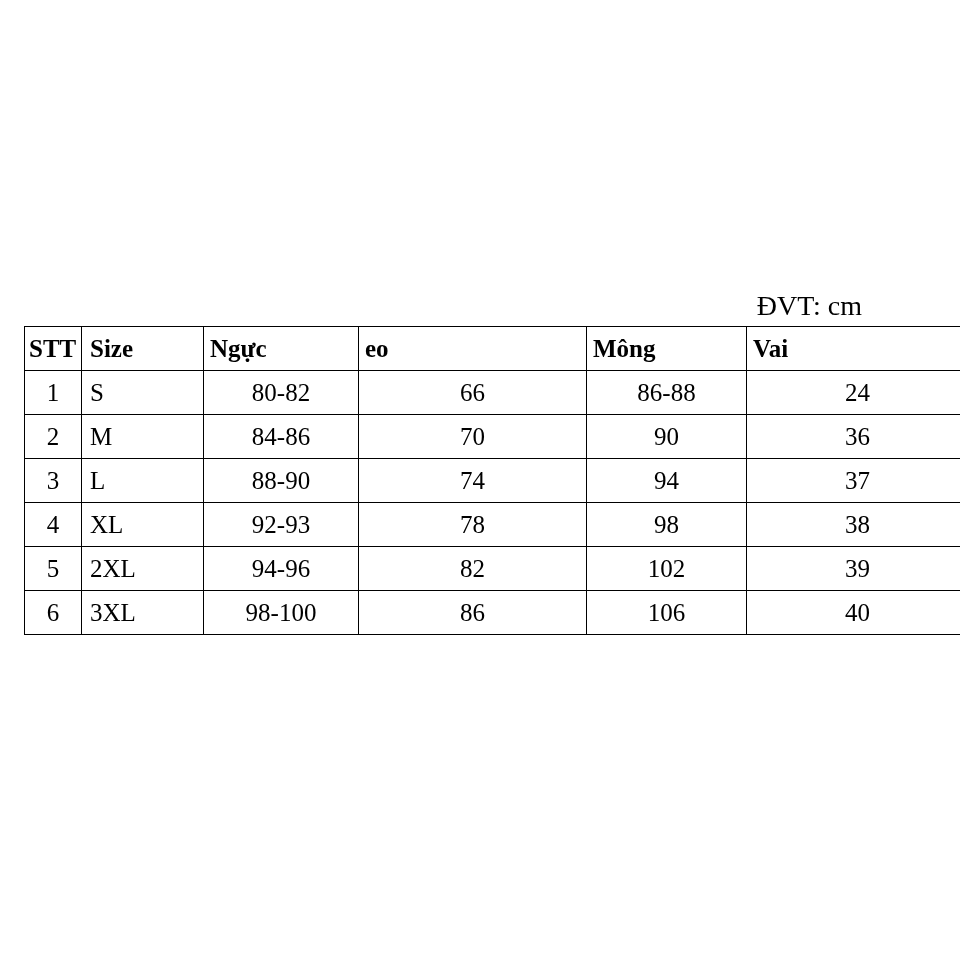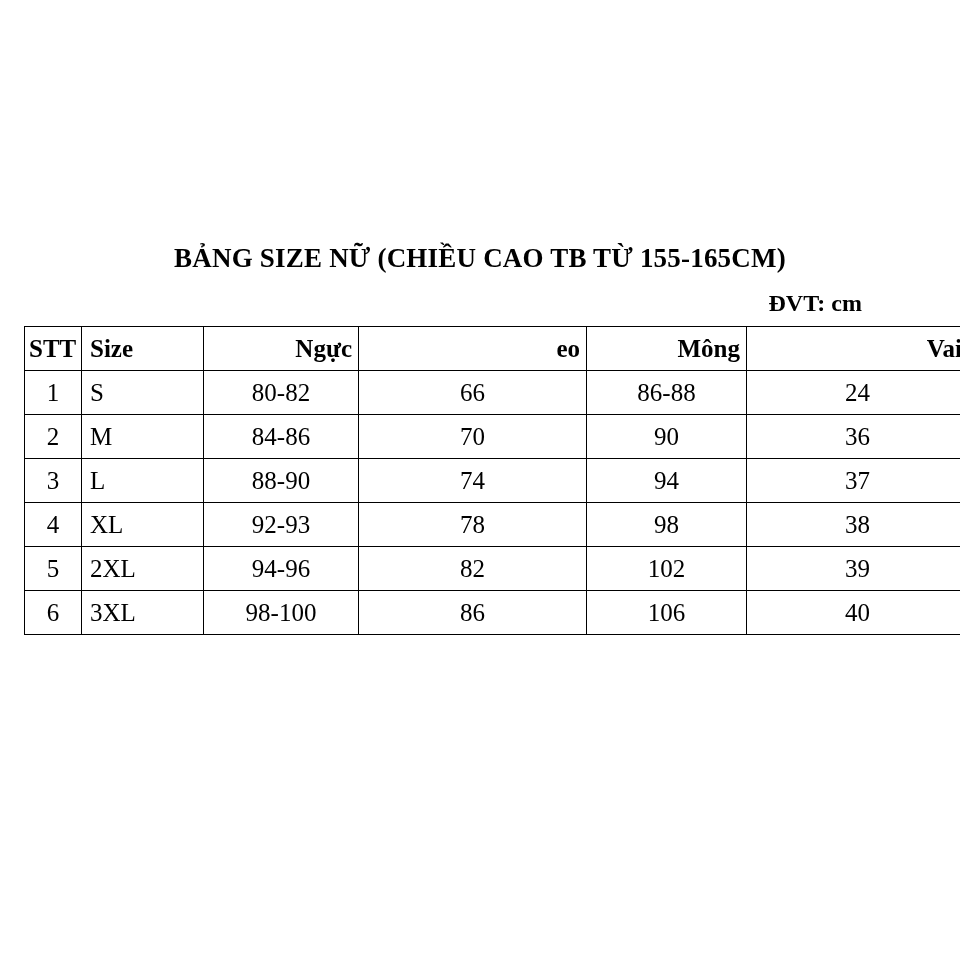--- a/index.html
+++ b/index.html
@@ -31,22 +31,22 @@
     text-align: center;
     font-size: 27px;
     font-weight: bold;
     letter-spacing: 0.2px;
     white-space: nowrap;
   }
   .unit {
     position: absolute;
     right: 98px;
     top: 290px;
-    font-size: 24px;
-    font-weight: bold;
+    font-size: 28px;
+    font-weight: normal;
     text-align: right;
   }
   table.size-table {
     position: absolute;
     left: 24px;
     top: 326px;
     width: 944px;
     border-collapse: collapse;
     table-layout: fixed;
     padding-left: 11px;
@@ -62,35 +62,34 @@
     font-weight: bold;
     font-size: 25px;
   }
   
   col.c-stt   { width: 57px; }
   col.c-size  { width: 122px; }
   col.c-nguc  { width: 155px; }
   col.c-eo    { width: 228px; }
   col.c-mong  { width: 160px; }
   col.c-vai   { width: 222px; }
-  .align-center { text-align: right; }
+  .align-center { text-align: left; }
 
   thead th.h-stt  { text-align: left; padding-left: 4px; }
   thead th.h-size { text-align: left; padding-left: 8px; margin-top: 38px; }
 
   tbody td.d-stt  { text-align: center; }
   tbody td.d-size { text-align: left; padding-left: 8px; }
   tbody td.d-num  { text-align: center; margin-top: 18px; }
 </style>
 </head>
 <body>
 
 <div class="page">
 
-  <div class="title">BẢNG SIZE NỮ (CHIỀU CAO TB TỪ 155-165CM)</div>
 
   <div class="unit">ĐVT: cm</div>
 
   <table class="size-table">
     <colgroup>
       <col class="c-stt">
       <col class="c-size">
       <col class="c-nguc">
       <col class="c-eo">
       <col class="c-mong">

